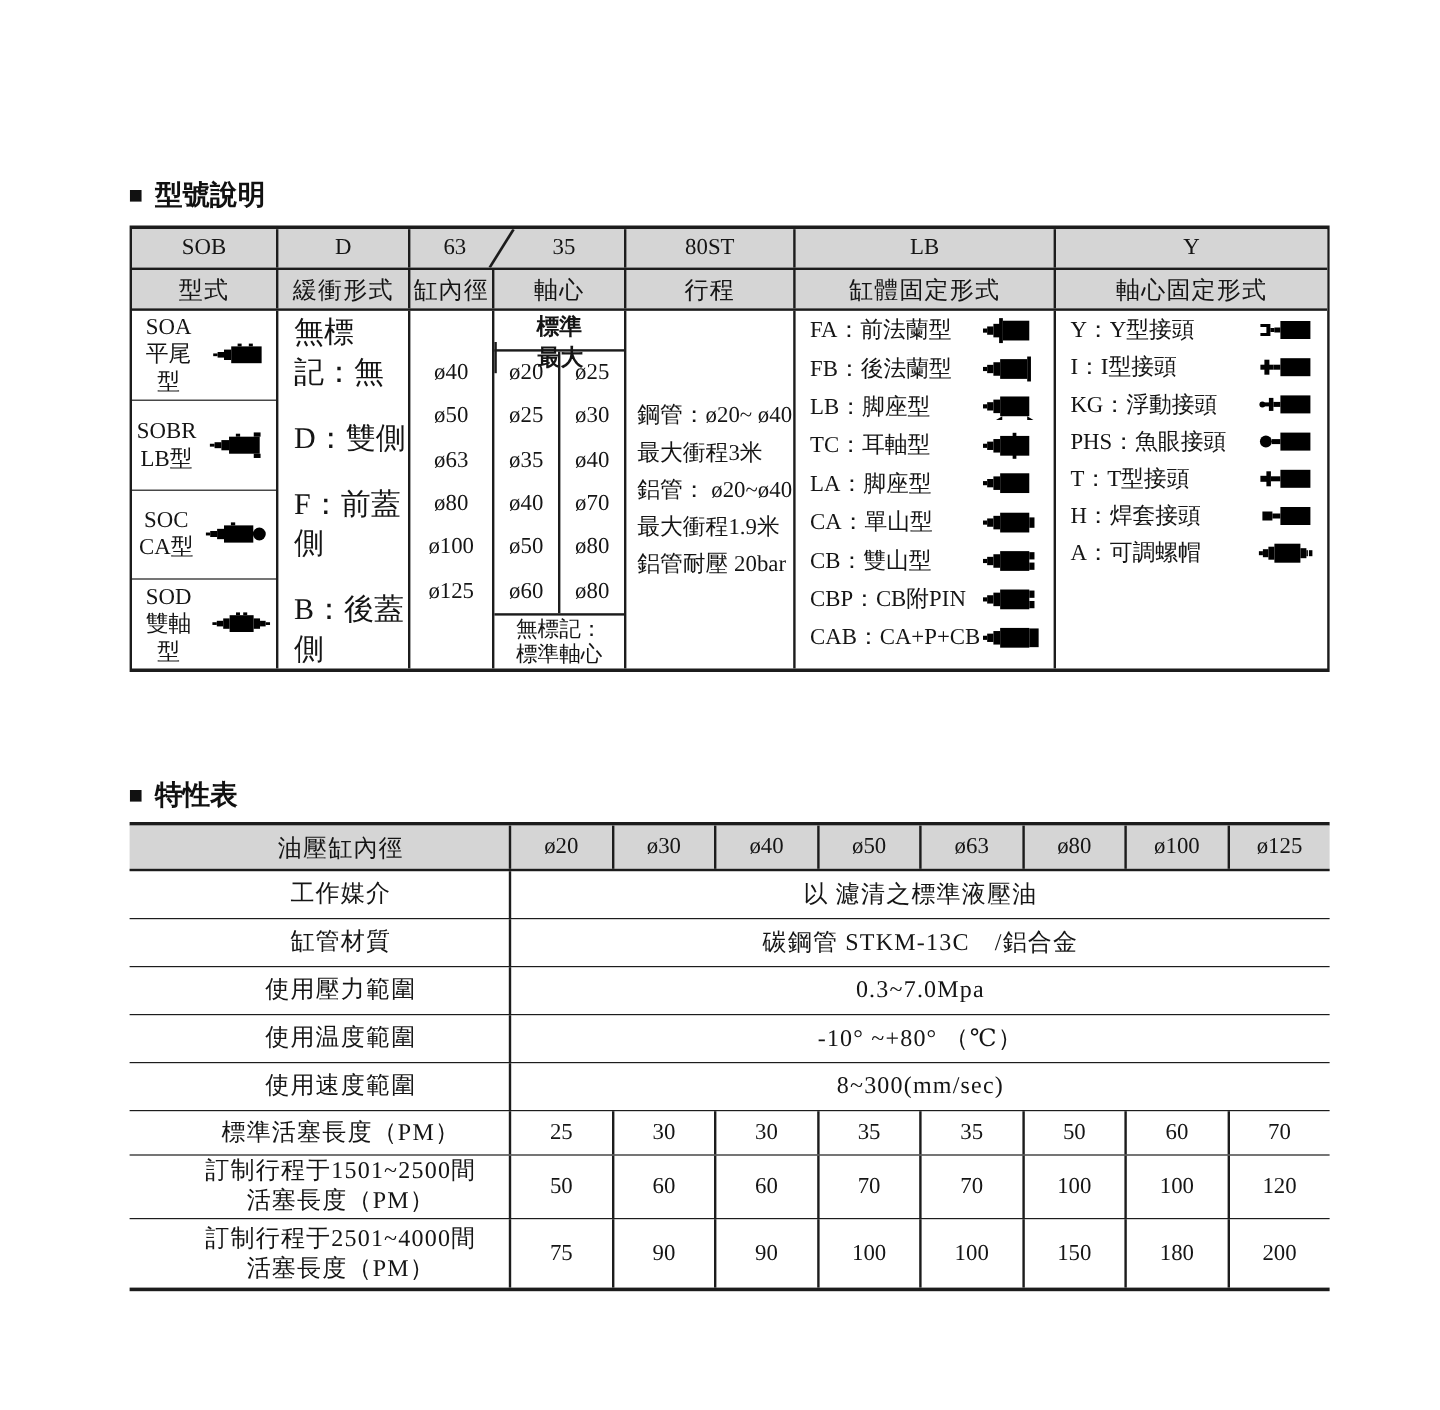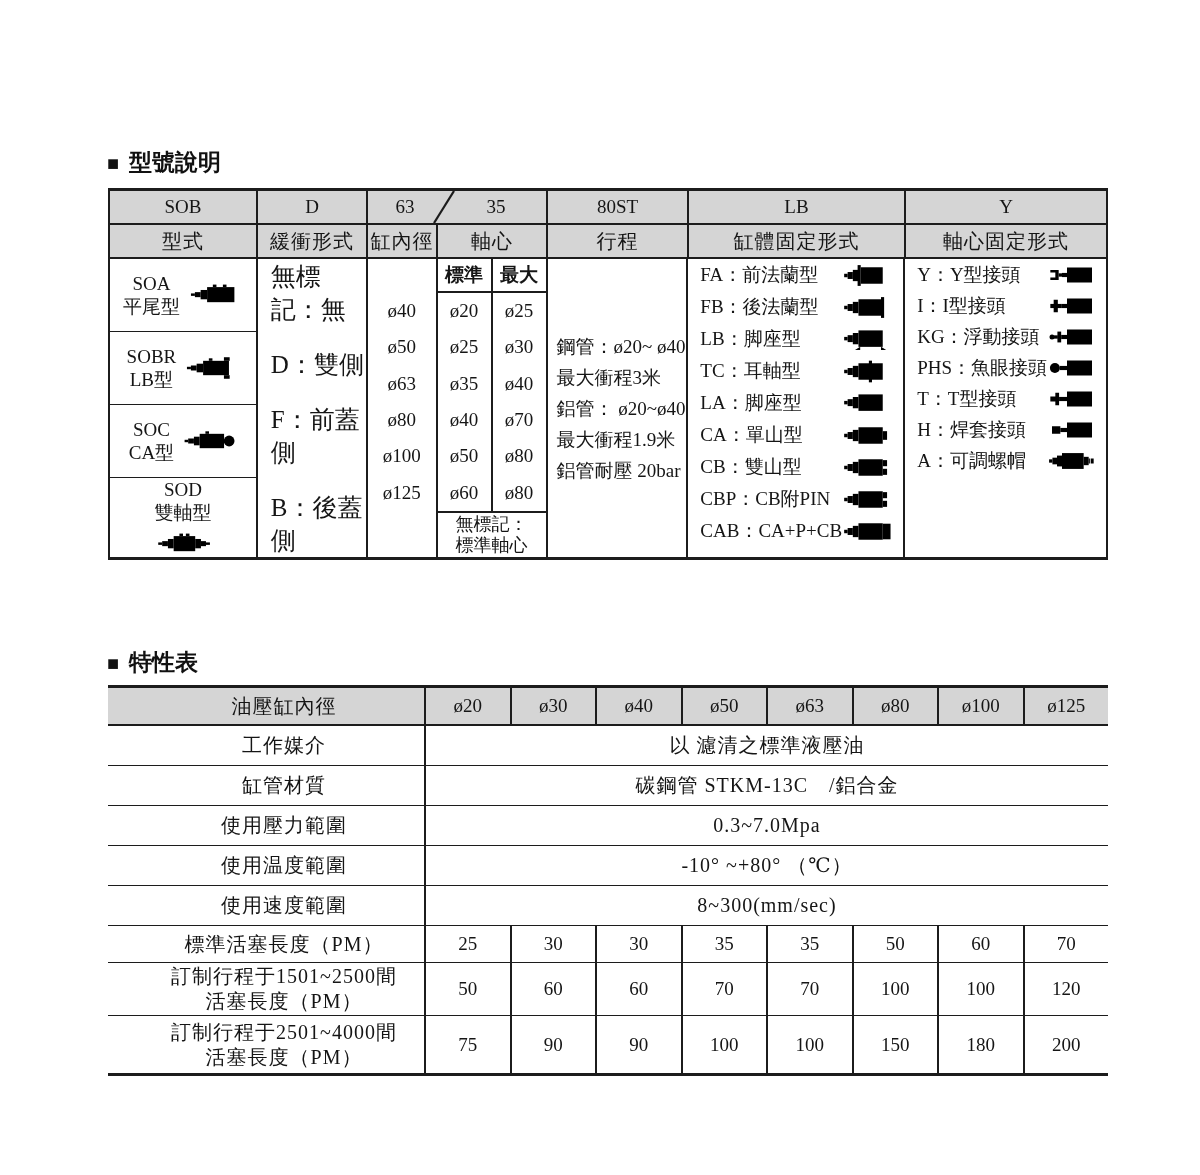--- a/index.html
+++ b/index.html
@@ -27,45 +27,45 @@
   }
   .t1-row{display:flex;box-sizing:border-box;}
   .t1-row.hdr,.t1-row.hdr2{height:34px;background:var(--hdr);border-bottom:2px solid var(--bd);}
   .t1 .cell{
     box-sizing:border-box;border-left:2px solid var(--bd);
     display:flex;align-items:center;justify-content:center;
     font-size:19px;
   }
   .t1 .cell:first-child{border-left:none;}
   .hdr2 .cell{font-size:20px;letter-spacing:1px;}
-  .w1{width:146px;}.w2{width:110px;}.w3{width:70px;}.w4{width:110px;}
+  .w1{width:120px;}.w2{width:110px;}.w3{width:70px;}.w4{width:110px;}
   .w34{width:180px;}.w5{width:141px;}.w6{width:217px;}.w7{flex:1;}
   .slashcell{position:relative;padding:0;}
   .slashcell .half63{position:absolute;left:0;top:0;width:74px;height:100%;display:flex;align-items:center;justify-content:center;}
   .slashcell .half35{position:absolute;right:0;top:0;width:100px;height:100%;display:flex;align-items:center;justify-content:center;}
   .slashcell svg{position:absolute;left:0;top:0;}
   .t1-body{display:flex;height:298px;}
   .t1-body .col{box-sizing:border-box;border-left:2px solid var(--bd);display:flex;flex-direction:column;}
   .t1-body .col:first-child{border-left:none;justify-content:space-between;}
   
   .type-cell{
     flex:1;box-sizing:border-box;border-bottom:1.8px solid var(--bd);
     display:flex;align-items:center;justify-content:center;gap:7px;padding:0 4px;
   }
-  .type-cell:last-child{border-bottom:none;flex-direction:column;}
+  .type-cell:last-child{border-bottom:none;}
   .type-text{text-align:center;font-size:19px;line-height:23px;}
   
   .col.c2{justify-content:center;gap:22px;padding-left:13px;font-size:25px;}
   
   .col.c3{padding-top:34px;}
   .c3 .bores{flex:1;display:flex;flex-direction:column;}
   .c3 .bores div{flex:1;display:flex;align-items:center;justify-content:center;font-size:19px;}
   .c3 .footpad{height:46px;}
   
-  .rod-hdr{height:34px;box-sizing:border-box;border-bottom:2px solid var(--bd);display:flex;}
+  .rod-hdr{height:34px;box-sizing:border-box;border-bottom:2px solid var(--bd);display:flex;flex-direction:column;}
   .rod-hdr div{flex:1;display:flex;align-items:center;justify-content:center;font-size:19px;font-weight:bold;box-sizing:border-box;}
   .rod-hdr div:last-child{border-left:2px solid var(--bd);}
   .rod-vals{flex:1;display:flex;}
   .rod-colv{flex:1;display:flex;flex-direction:column;box-sizing:border-box;}
   .rod-colv:last-child{border-left:2px solid var(--bd);}
   .rod-colv div{flex:1;display:flex;align-items:center;justify-content:center;font-size:19px;}
   .rod-note{height:46px;box-sizing:border-box;border-top:2px solid var(--bd);
     display:flex;flex-direction:column;align-items:center;justify-content:center;font-size:18px;line-height:21px;}
   
   .col.c5{justify-content:center;padding-left:9px;font-size:19px;line-height:31px;}

